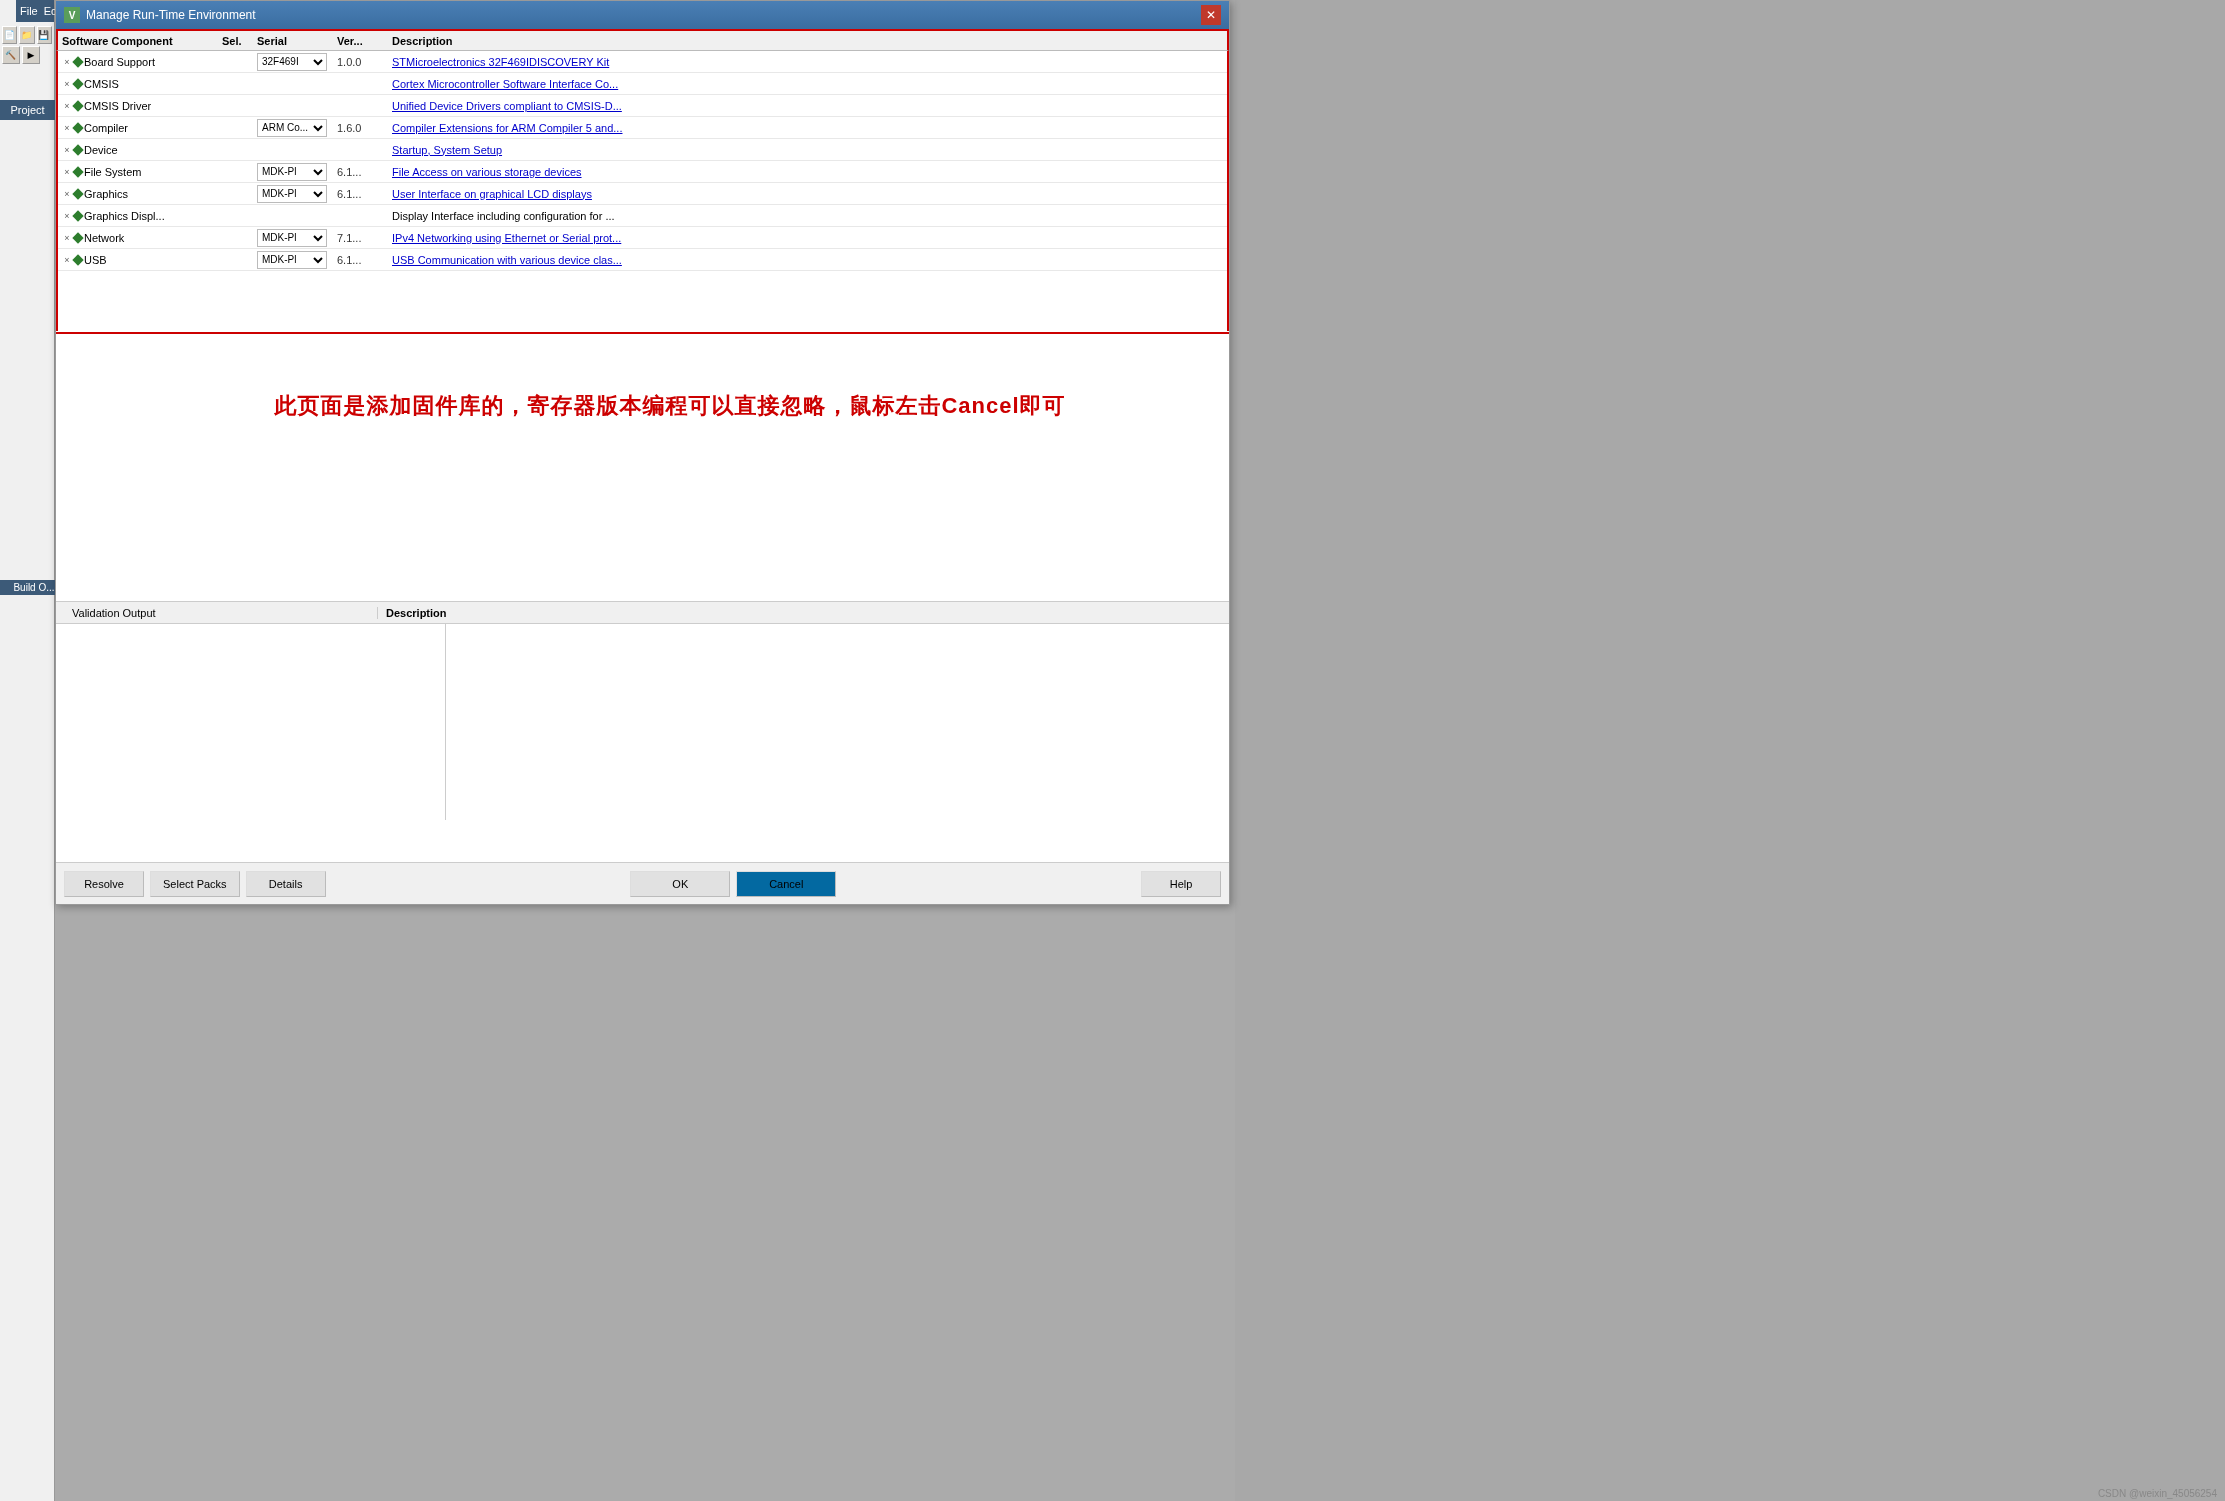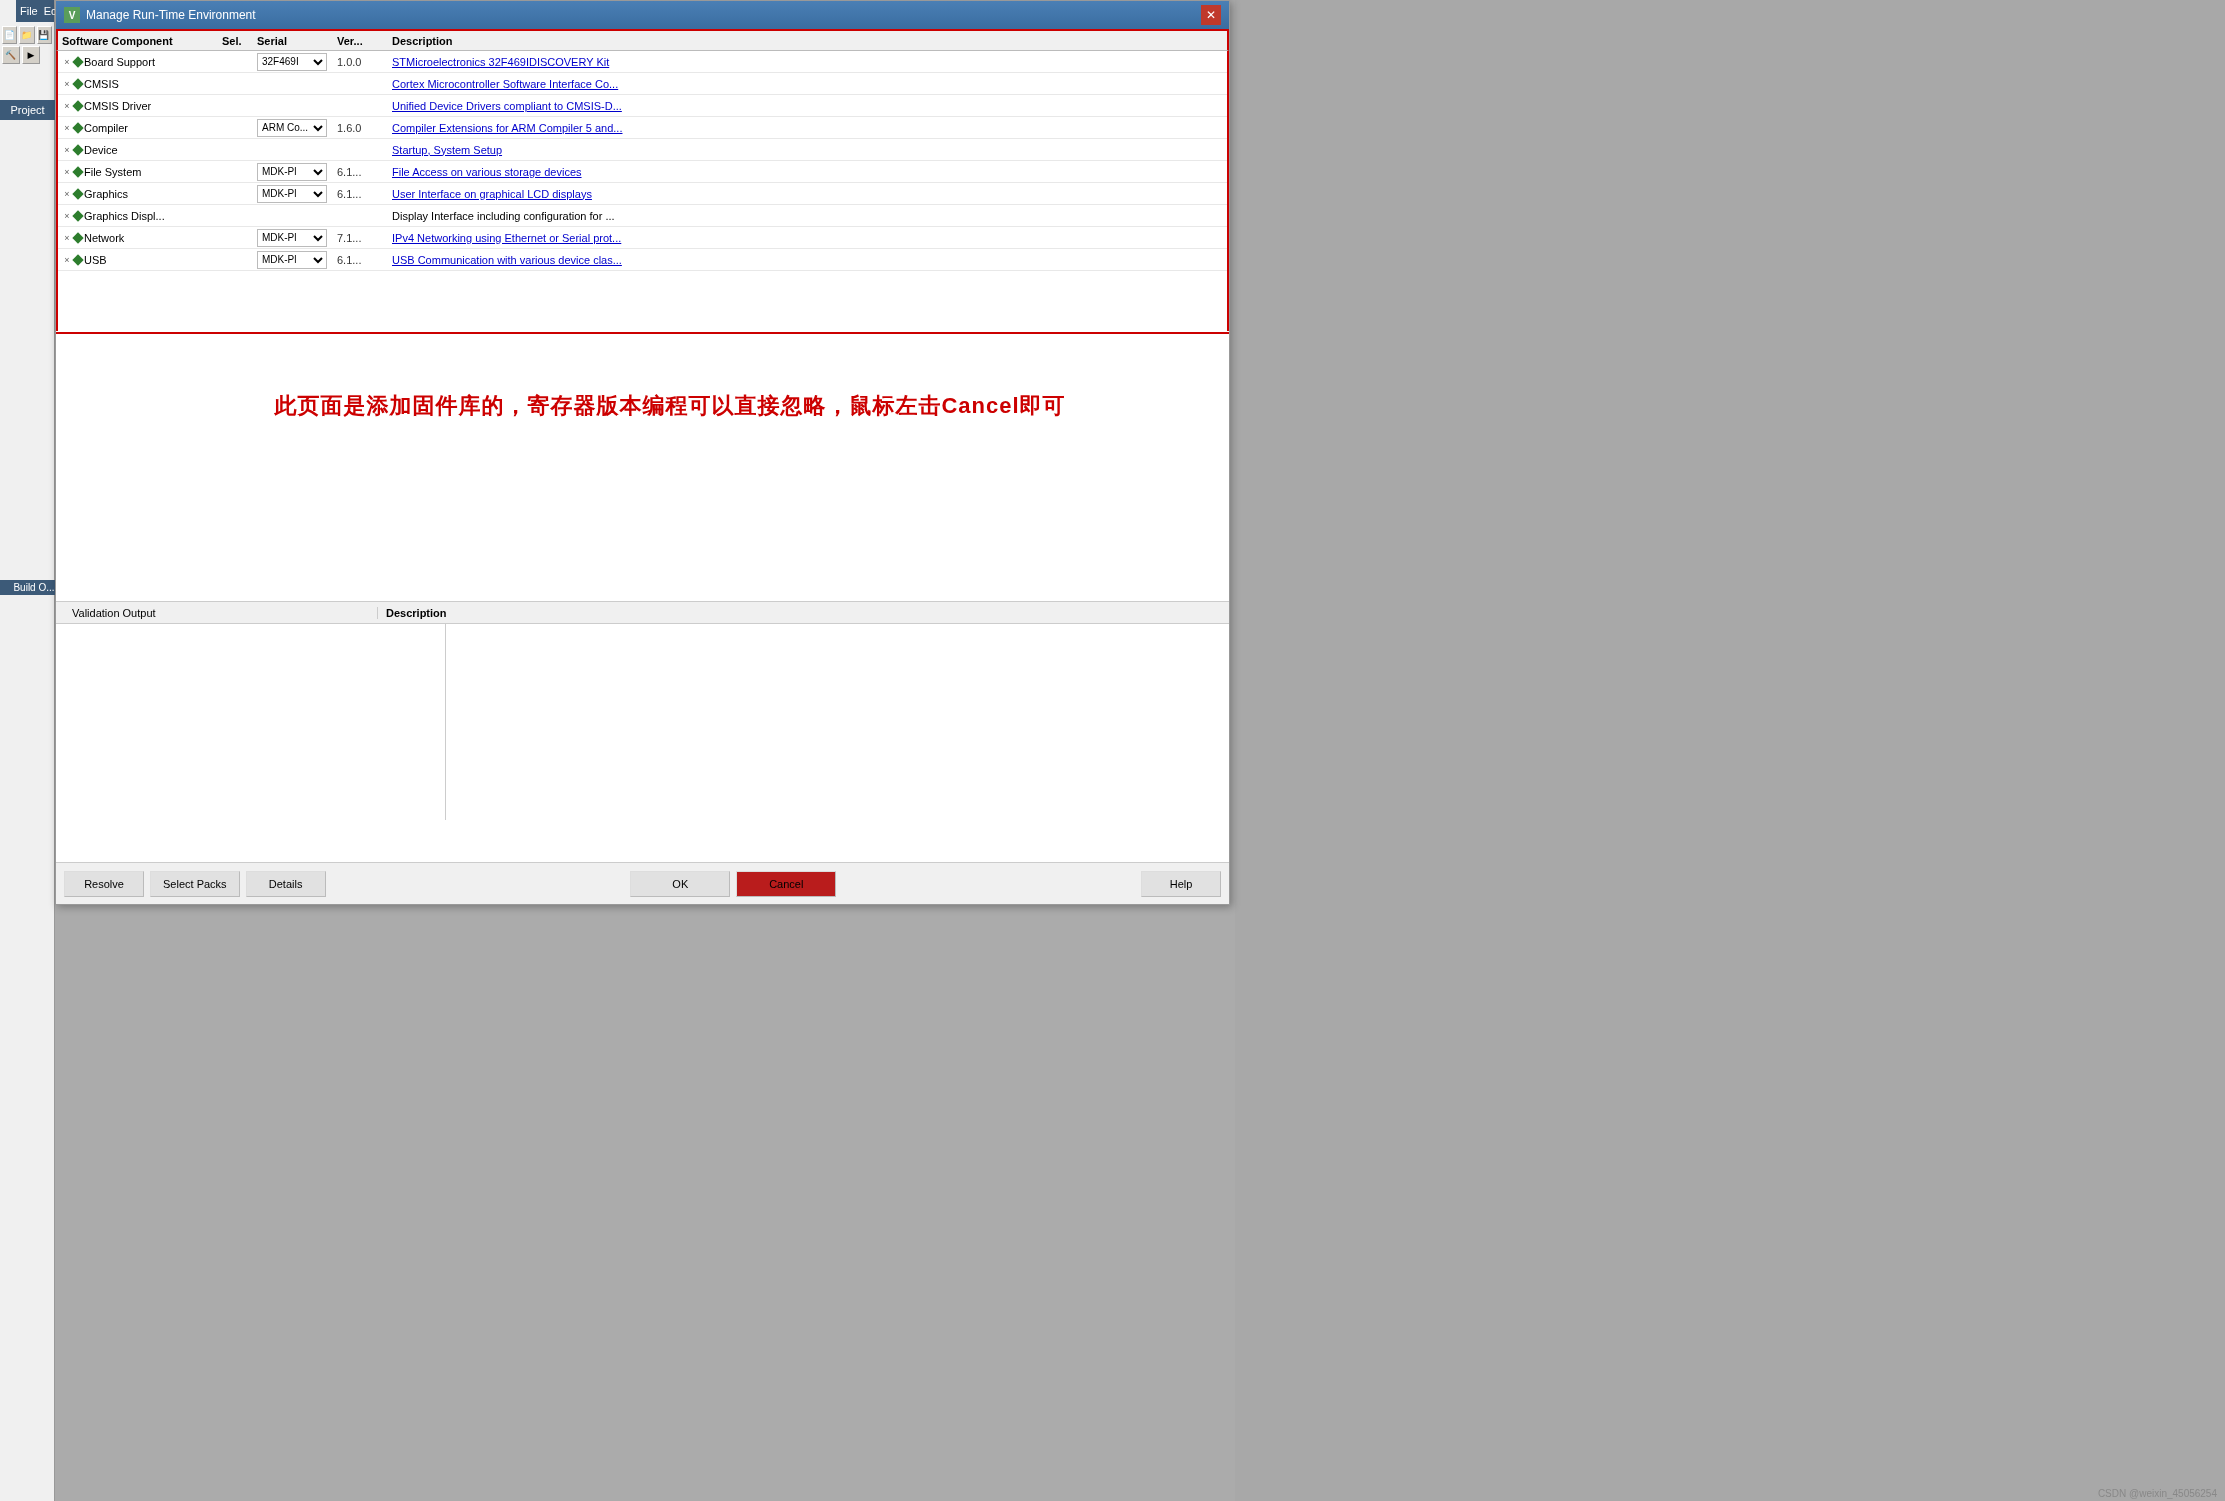--- a/index.html
+++ b/index.html
@@ -307,21 +307,21 @@
       display: flex;
       align-items: center;
       justify-content: center;
     }
 
     .btn-ok {
       background: #e1e1e1;
     }
 
     .btn-cancel {
-      background: #b91c1c;
+      background: #0369a1;
     }
 
     .btn-spacer {
       flex: 1;
     }
 
     .btn-help {
       margin-left: auto;
     }
 

